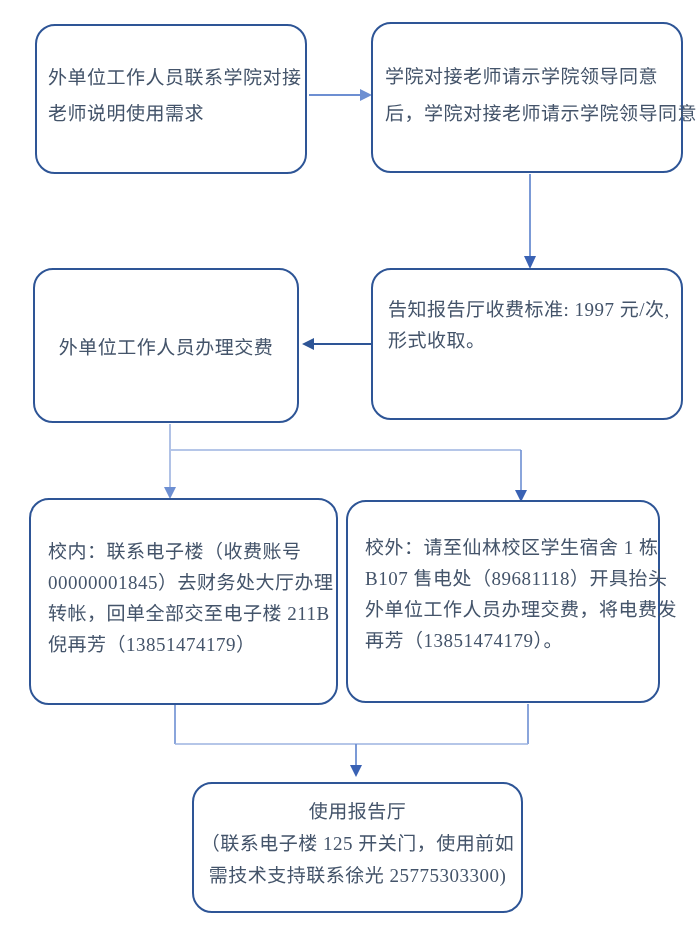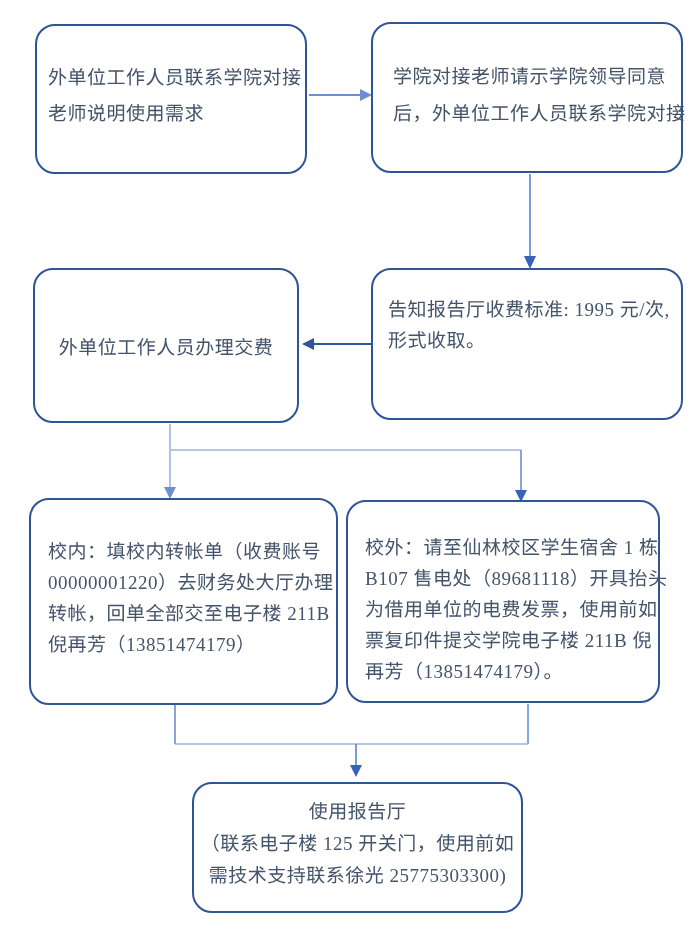--- a/index.html
+++ b/index.html
@@ -23,21 +23,21 @@
     box-sizing: border-box;
     background: #ffffff;
     border: 2px solid #2e5596;
     border-radius: 20px;
   }
   .line { white-space: nowrap; }
 
   .node-request   { left: 35px;  top: 24px;  width: 272px; height: 150px; padding: 34px 8px 0 11px; }
   .node-request .line   { line-height: 36px; }
 
-  .node-booking   { left: 371px; top: 22px;  width: 312px; height: 151px; padding: 34px 6px 0 20px; }
+  .node-booking   { left: 371px; top: 22px;  width: 312px; height: 151px; padding: 34px 6px 0 12px; }
   .node-booking .line   { line-height: 37px; }
 
   .node-fee       { left: 371px; top: 268px; width: 312px; height: 152px; padding: 24px 6px 0 15px; }
   .node-fee .line       { line-height: 31px; }
 
   .node-payment   { left: 33px;  top: 268px; width: 266px; height: 155px;
                     display: flex; align-items: center; justify-content: center; }
 
   .node-oncampus  { left: 29px;  top: 498px; width: 309px; height: 207px; padding: 36px 6px 0 17px; }
   .node-oncampus .line  { line-height: 31px; }
@@ -87,44 +87,43 @@
     <polygon points="350,765 362,765 356,777" fill="#3a62b4"></polygon>
   </svg>
 
   <div class="node node-request">
     <div class="line">外单位工作人员联系学院对接</div>
     <div class="line">老师说明使用需求</div>
   </div>
 
   <div class="node node-booking">
     <div class="line">学院对接老师请示学院领导同意</div>
-    <div class="line">后，外单位工作人员联系学院对接</div>
+    <div class="line">后，学院对接老师请示学院领导同意</div>
   </div>
 
   <div class="node node-fee">
-    <div class="line">告知报告厅收费标准: 1995 元/次,</div>
+    <div class="line">告知报告厅收费标准: 1997 元/次,</div>
     <div class="line">形式收取。</div>
   </div>
 
   <div class="node node-payment">
     <div class="line">外单位工作人员办理交费</div>
   </div>
 
   <div class="node node-oncampus">
-    <div class="line">校内：填校内转帐单（收费账号</div>
-    <div class="line">00000001220）去财务处大厅办理</div>
+    <div class="line">校内：联系电子楼（收费账号</div>
+    <div class="line">00000001845）去财务处大厅办理</div>
     <div class="line">转帐，回单全部交至电子楼 211B</div>
     <div class="line">倪再芳（13851474179）</div>
   </div>
 
   <div class="node node-offcampus">
     <div class="line">校外：请至仙林校区学生宿舍 1 栋</div>
     <div class="line">B107 售电处（89681118）开具抬头</div>
-    <div class="line">为借用单位的电费发票，使用前如</div>
-    <div class="line">票复印件提交学院电子楼 211B 倪</div>
+    <div class="line">外单位工作人员办理交费，将电费发</div>
     <div class="line">再芳（13851474179）。</div>
   </div>
 
   <div class="node node-usehall">
     <div class="line">使用报告厅</div>
     <div class="line">（联系电子楼 125 开关门，使用前如</div>
     <div class="line">需技术支持联系徐光 25775303300)</div>
   </div>
 
 </div>

